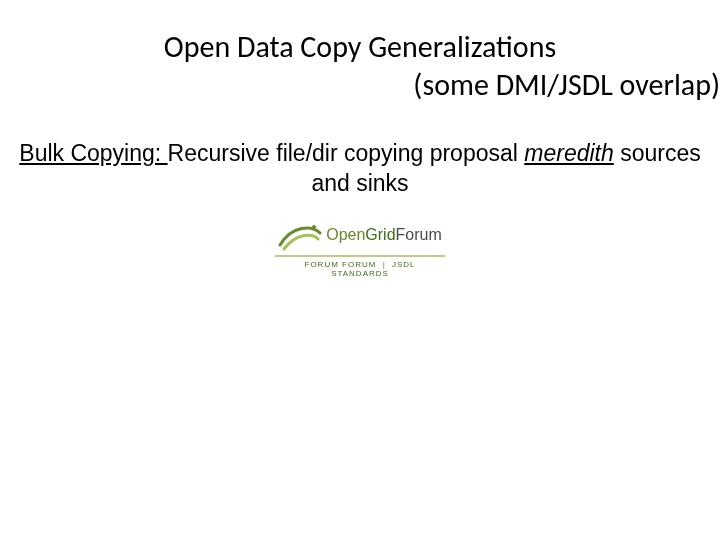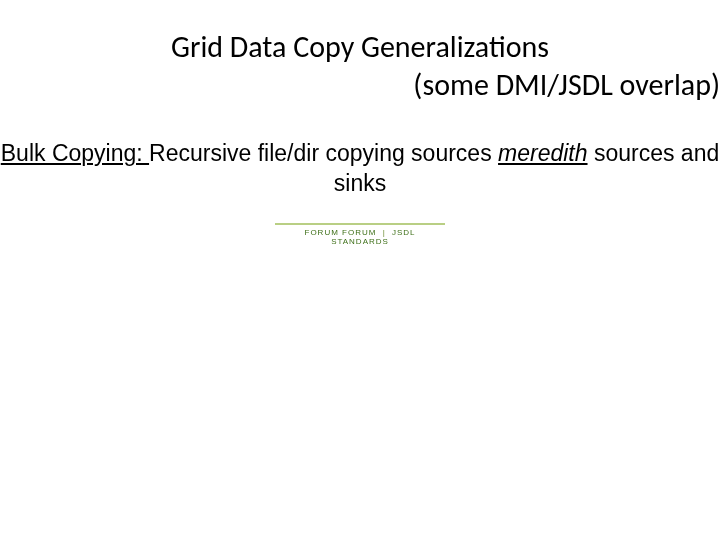--- a/index.html
+++ b/index.html
@@ -28,32 +28,44 @@
   .ogf-bar { height: 2px; background: #b9cf84; margin: 4px 0 3px 0; }
   .ogf-sub { font-size: 8px; letter-spacing: 1px; color: #3d6f17; text-align: center; }
   .ogf-sub .sep { color: #6a8a2e; padding: 0 3px; }
 </style>
 </head>
 <body>
 
 <div class="slide">
 
   <h1 class="title">
-    <span class="title-line1">Grid Data Copy Generalizations</span>
+    <span class="title-line1">Open Data Copy Generalizations</span>
     <span class="title-line2">(some DMI/JSDL overlap)</span>
   </h1>
 
   <p class="sub">
-    <span class="ul">Bulk Copying: </span><span class="plain">Recursive file/dir copying sources </span><span class="it-ul">meredith</span><span class="plain"> sources and sinks</span>
+    <span class="ul">Bulk Copying: </span><span class="plain">Recursive file/dir copying proposal </span><span class="it-ul">meredith</span><span class="plain"> sources and sinks</span>
   </p>
 
 
 
   <div class="logo-wrap">
     <div class="logo ogf">
+      <div class="ogf-top">
+        <span class="ogf-swoosh">
+          <svg viewBox="0 0 44 32" width="44" height="32">
+            <path d="M2 26 C 14 6, 34 6, 42 14" stroke="#6a8a2e" stroke-width="3" fill="none" stroke-linecap="round"></path>
+            <path d="M6 30 C 18 14, 34 14, 40 20" stroke="#a6c05a" stroke-width="3" fill="none" stroke-linecap="round"></path>
+            <circle cx="36" cy="8" r="2" fill="#6a8a2e"></circle>
+          </svg>
+        </span>
+        <span class="ogf-text">
+          <span class="g1">Open</span><span class="g2">Grid</span><span class="g3">Forum</span>
+        </span>
+      </div>
       <div class="ogf-bar"></div>
       <div class="ogf-sub">
         <span>FORUM FORUM</span>
         <span class="sep">|</span>
         <span>JSDL STANDARDS</span>
       </div>
     </div>
   </div>
 
 </div>

